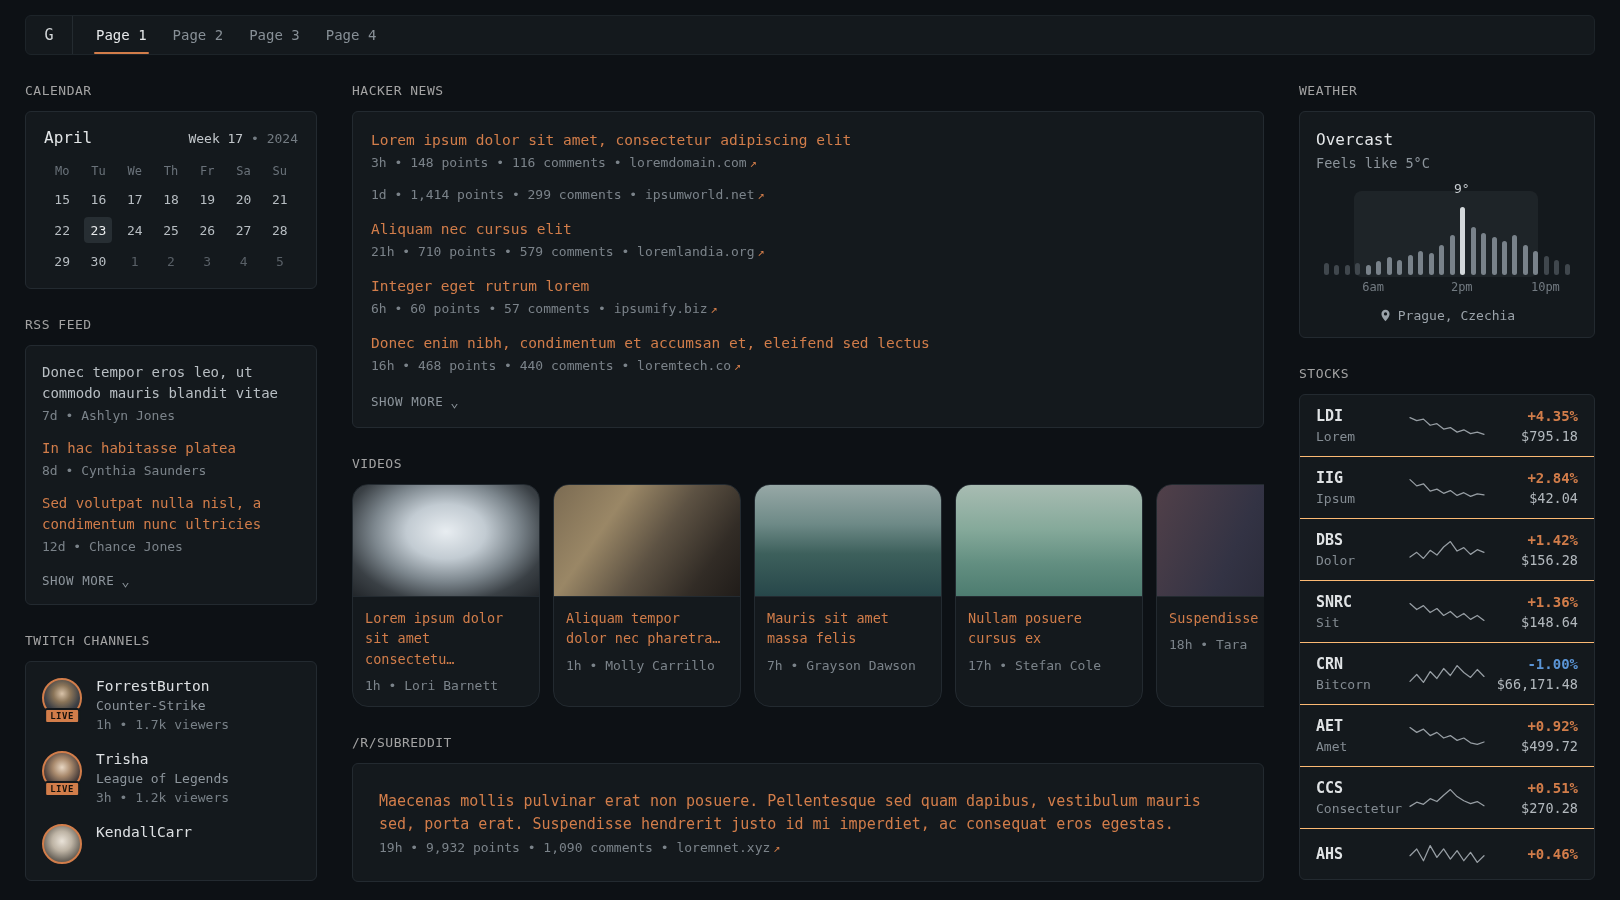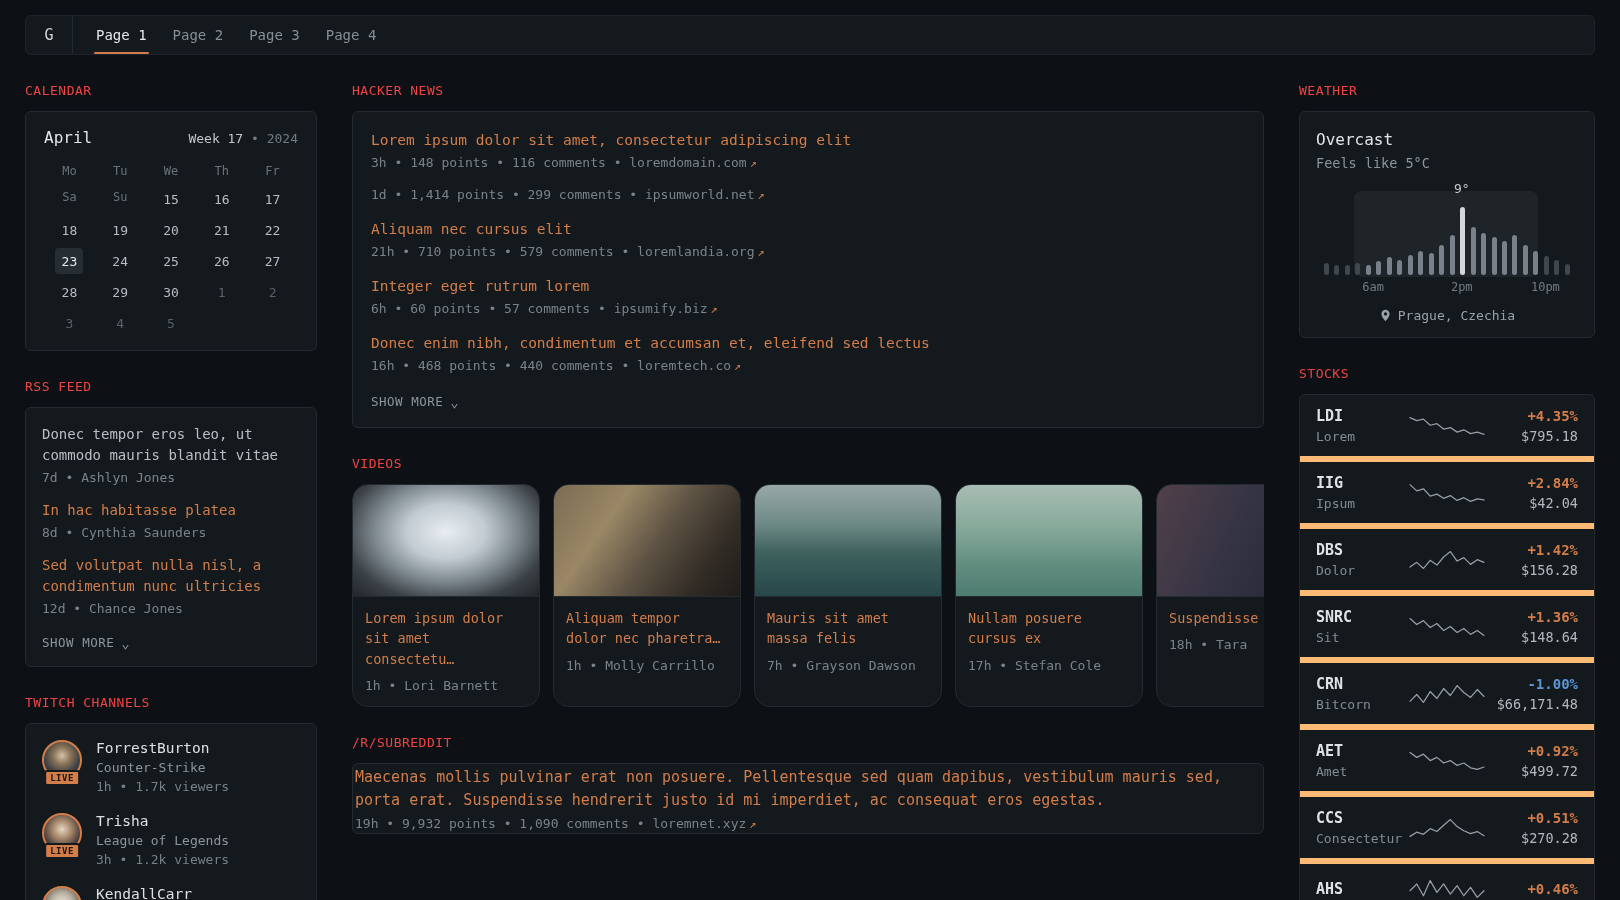--- a/index.html
+++ b/index.html
@@ -13,30 +13,30 @@
   .topbar{height:40px;background:#14191d;border:1px solid #1d2429;border-radius:6px;display:flex;align-items:stretch;margin-bottom:28px}
   .logo{width:47px;display:flex;align-items:center;justify-content:center;color:#d4d8da;font-size:15px;border-right:1px solid #242b30}
   .tabs{display:flex;margin-left:10px}
   .tab{position:relative;display:flex;align-items:center;padding:0 13px;color:#878f96;cursor:pointer}
   .tab.active{color:#e6e8ea}
   .tab.active::after{content:"";position:absolute;left:11px;right:11px;bottom:0;height:2px;background:var(--accent);border-radius:1px}
 
   
   .columns{display:grid;grid-template-columns:292px 912px 296px;column-gap:35px;align-items:start}
   .widget{margin-bottom:28px}
-  .widget-title{font-size:13px;letter-spacing:.5px;color:#ef4444;margin-bottom:13px}
+  .widget-title{font-size:13px;letter-spacing:.5px;color:#a3a3a3;margin-bottom:13px}
   .card{background:#14191d;border:1px solid #232a30;border-radius:6px}
 
   
   .cal-card{padding:16px 18px 14px}
   .cal-head-row{display:flex;justify-content:space-between;align-items:baseline;margin-bottom:13px}
   .cal-month{font-size:16px;color:#e2e5e7}
   .cal-week{font-size:13px;color:#c2c7cb}
   .cal-week .dim{color:#737b82}
-  .cal-grid{display:grid;grid-template-columns:repeat(5,1fr);row-gap:5px;justify-items:center}
+  .cal-grid{display:grid;grid-template-columns:repeat(7,1fr);row-gap:5px;justify-items:center}
   .cal-cell{width:28px;height:26px;display:flex;align-items:center;justify-content:center;font-size:13px}
   .cal-head{color:#6a727a;font-size:12px;height:21px}
   .cal-day{color:#b7bdc2;border-radius:4px;cursor:pointer}
   .cal-day.selected{background:#272e33;color:#e9ebec}
   .cal-day.muted{color:#596067}
 
   
   .rss-card{padding:16px}
   .rss-item{margin-bottom:15px}
   .rss-title{display:block;font-size:14px;line-height:1.5;color:var(--accent)}
@@ -66,42 +66,42 @@
 
   
   .videos-row{display:flex;gap:13px;overflow:hidden;width:912px}
   .video-card{flex:0 0 188px;background:#14191d;border:1px solid #232a30;border-radius:16px;overflow:hidden;cursor:pointer}
   .video-thumb{height:112px;border-bottom:1px solid #232a30}
   .video-body{padding:11px 12px 13px}
   .video-title{font-size:13.5px;line-height:1.5;color:var(--accent);height:41px;overflow:hidden}
   .video-meta{font-size:13px;color:#7b838a;margin-top:9px;white-space:nowrap;overflow:hidden}
 
   
-  .sub-card{padding:2px}
+  .sub-card{padding:26px}
   .sub-title{display:block;font-size:15px;line-height:1.55;color:var(--accent)}
 
   
   .weather-card{padding:18px 16px 14px;}
   .w-cond{font-size:16px;color:#e3e6e8}
   .w-feels{font-size:13.5px;color:#8d959c;margin-top:6px}
   .w-chart{position:relative;height:92px;margin:12px 8px 0}
   .w-band{position:absolute;left:12%;width:75%;top:8px;bottom:-2px;background:rgba(224,230,235,.055);border-radius:8px}
   .w-temp{position:absolute;left:56%;transform:translateX(-50%);top:-2px;font-size:13px;color:#c6cbcf}
   .w-bars{position:absolute;left:0;right:0;bottom:0;height:78px;display:flex;align-items:flex-end;justify-content:space-between}
   .wbar{width:5px;border-radius:2.5px;background:#40474d}
   .wbar.day{background:#79828a}
   .wbar.peak{background:#d3d8db}
   .w-times{position:relative;height:16px;margin:5px 8px 12px}
   .w-time{position:absolute;transform:translateX(-50%);font-size:12px;color:#737b82}
   .wt0{left:20%}.wt1{left:56%}.wt2{left:90%}
   .w-loc{display:flex;align-items:center;justify-content:center;gap:6px;margin-top:11px;font-size:13px;color:#9aa2a9}
   .pin{width:13px;height:13px;fill:#9aa2a9}
 
   
-  .stock-row{display:flex;align-items:center;padding:12px 16px;border-top:6px solid #fdba74;cursor:pointer}
+  .stock-row{display:flex;align-items:center;padding:12px 16px;border-top:1px solid #fdba74;cursor:pointer}
   .stock-row:first-child{border-top:none}
   .stock-id{flex:1 1 auto;min-width:0;overflow:hidden}
   .stock-sym{font-size:15px;font-weight:bold;color:#e0e3e5}
   .stock-name{font-size:13px;color:#848c93;margin-top:4px;white-space:nowrap}
   .spark{flex:0 0 74px;width:74px;height:26px;margin:0 8px;overflow:visible}
   .spark polyline{fill:none;stroke:#979ea4;stroke-width:1.5;stroke-linejoin:round;stroke-linecap:round}
   .stock-vals{flex:0 0 86px;text-align:right}
   .stock-change{font-size:14px;font-weight:bold;color:var(--accent)}
   .stock-change.neg{color:var(--negative)}
   .stock-price{font-size:13.5px;color:#b3b9be;margin-top:4px;white-space:nowrap}

